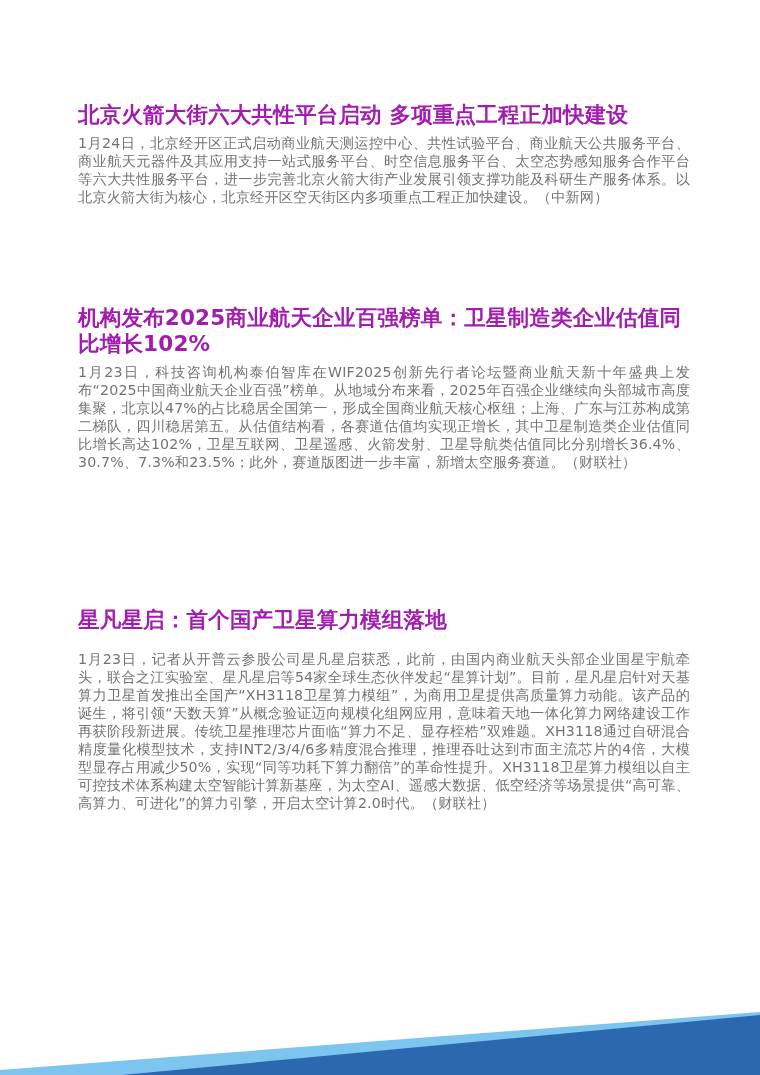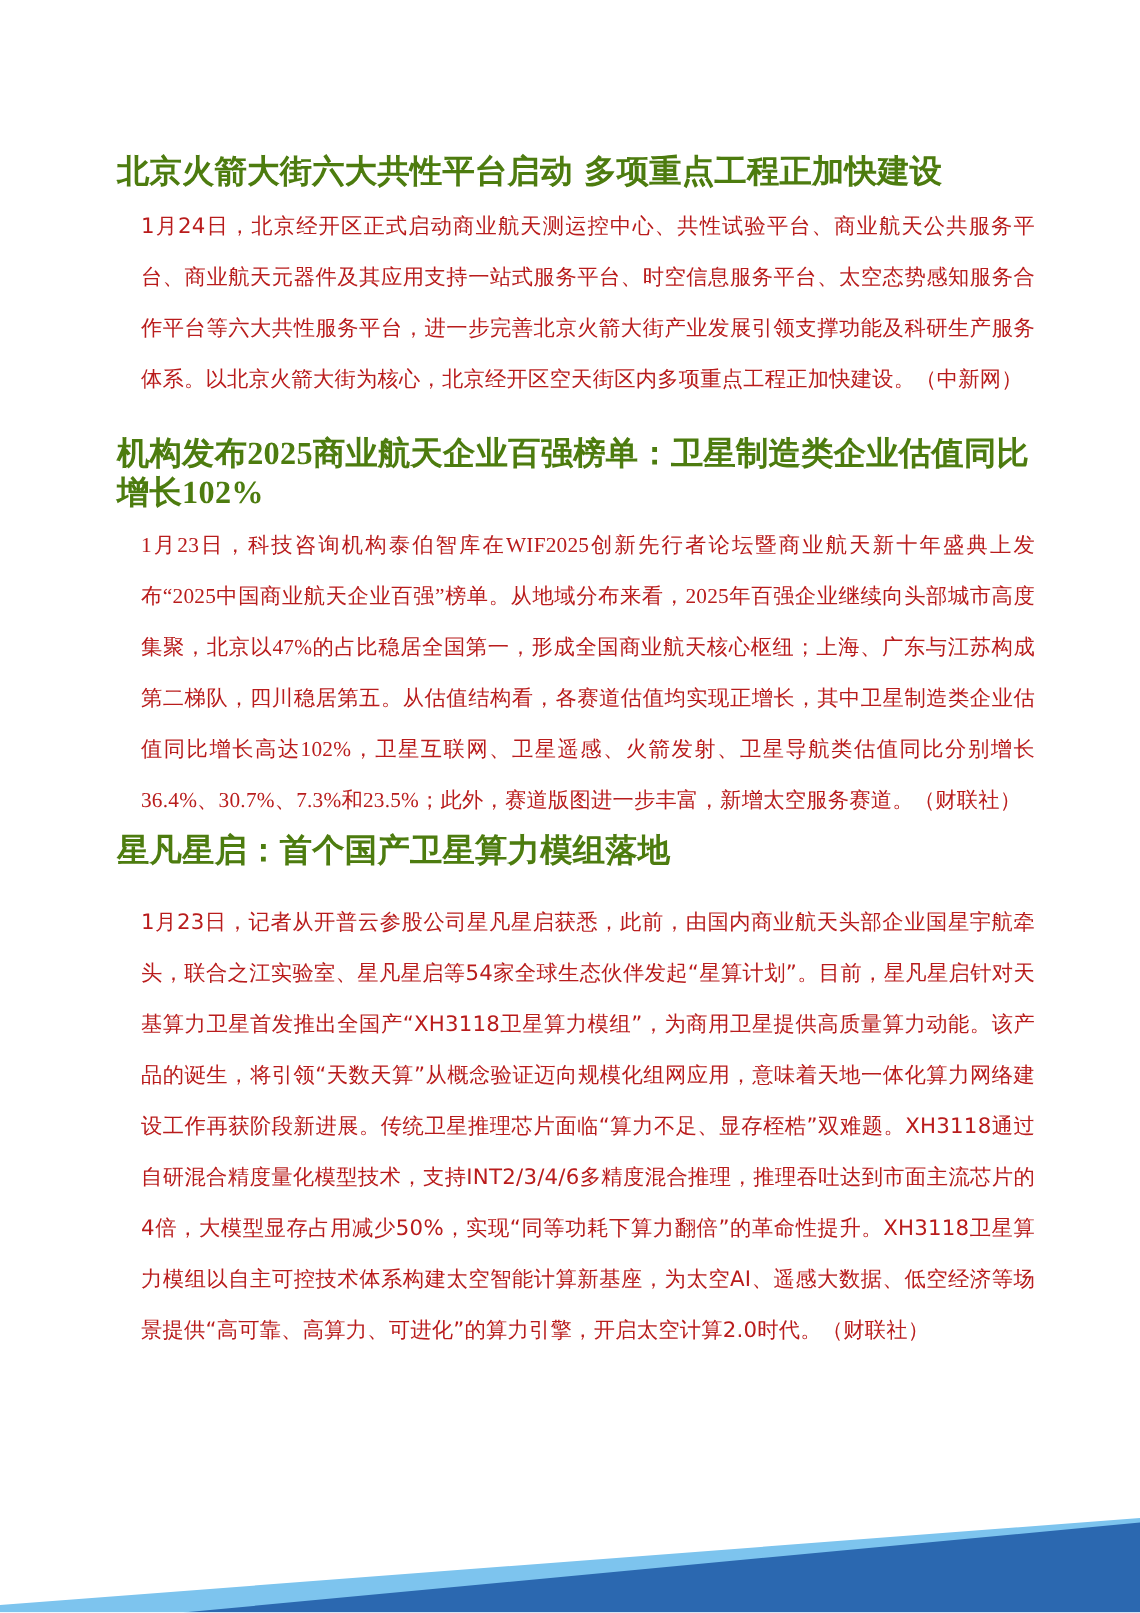--- a/index.html
+++ b/index.html
@@ -3,30 +3,30 @@
 <meta charset="utf-8">
 <style>
   html, body { margin: 0; padding: 0; }
   body {
     width: 760px; height: 1075px; position: relative; overflow: hidden;
     background: #ffffff;
     font-family: "DejaVu Sans", "Liberation Sans", sans-serif;
   }
   .article { position: absolute; left: 78px; width: 612px; }
   .headline {
-    color: #4d7c0f; font-weight: bold; font-size: 21.5px; line-height: 26px;
+    color: #a21caf; font-weight: bold; font-size: 21.5px; line-height: 26px;
     margin: 0; letter-spacing: 0.2px;
   }
   .body {
-    color: #b91c1c; font-size: 14.2px; line-height: 34px; margin: 6px 0 0 16px;
+    color: #737373; font-size: 14.2px; line-height: 18px; margin: 6px 0 0 0;
     text-align: justify; text-justify: inter-character; letter-spacing: 0.15px;
   }
   #a1 { top: 102px; }
-  #a2 { top: 289px; font-family: Liberation Serif, serif; }
-  #a3 { top: 555px; }
+  #a2 { top: 305px; }
+  #a3 { top: 607px; }
   #a3 .body { margin-top: 17px; }
   .footer-deco { position: absolute; left: 0; bottom: 0; width: 760px; height: 75px; }
 </style>
 </head>
 <body>
 
 <div class="article" id="a1">
   <h2 class="headline">北京火箭大街六大共性平台启动 多项重点工程正加快建设</h2>
   <p class="body">1月24日，北京经开区正式启动商业航天测运控中心、共性试验平台、商业航天公共服务平台、商业航天元器件及其应用支持一站式服务平台、时空信息服务平台、太空态势感知服务合作平台等六大共性服务平台，进一步完善北京火箭大街产业发展引领支撑功能及科研生产服务体系。以北京火箭大街为核心，北京经开区空天街区内多项重点工程正加快建设。（中新网）</p>
 </div>

